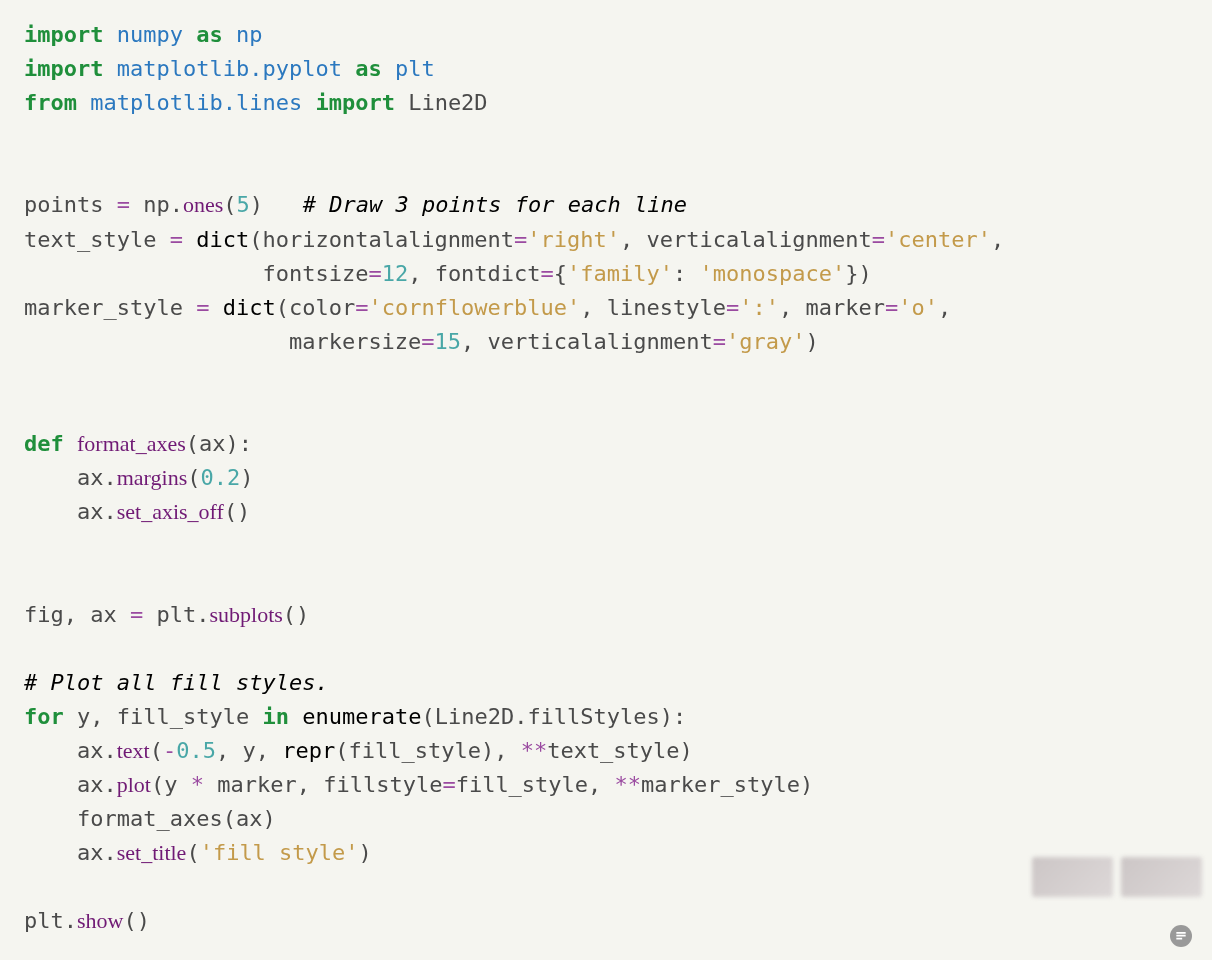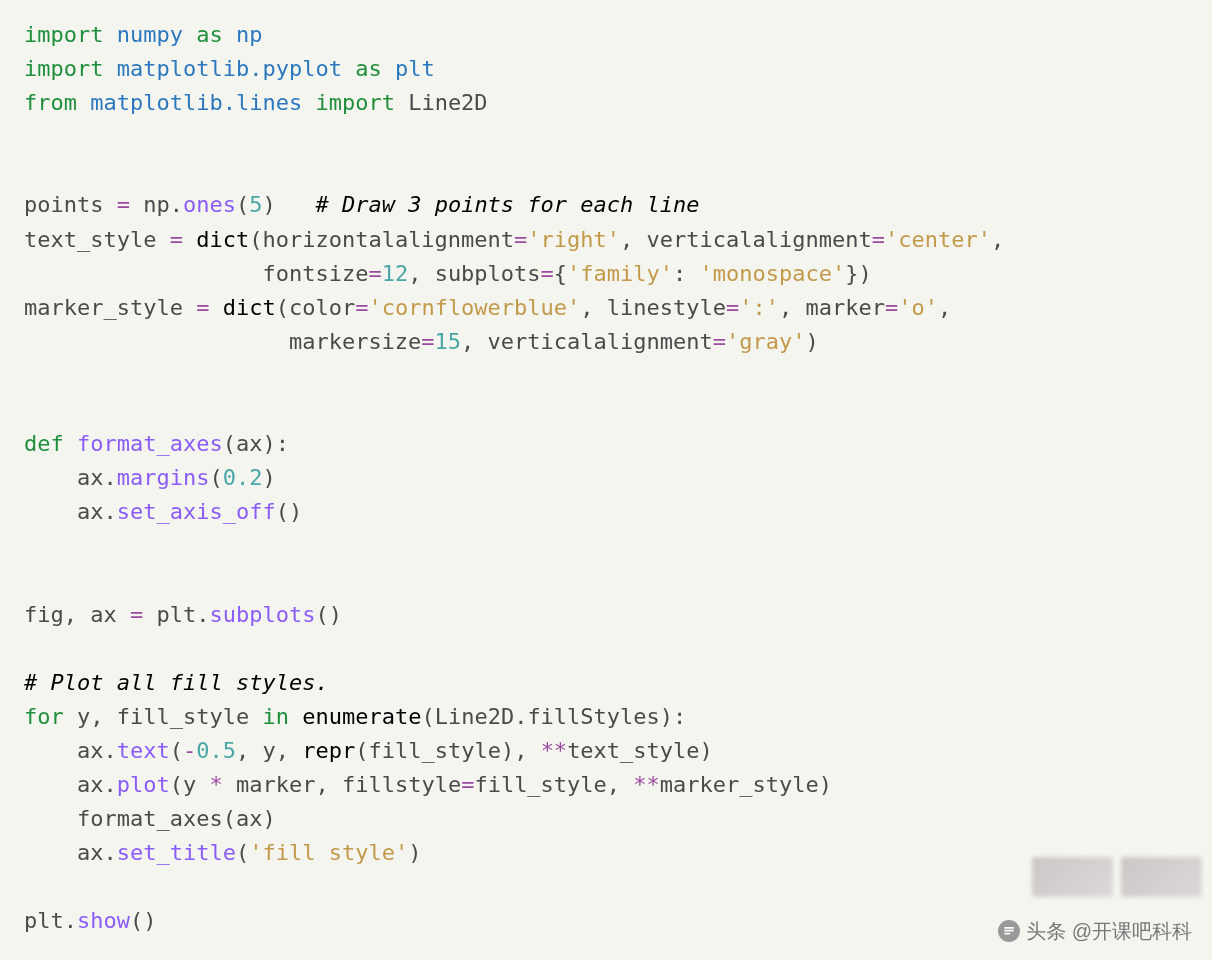--- a/index.html
+++ b/index.html
@@ -12,23 +12,23 @@
     color: #4a4a4a;
     width: 1212px;
     box-sizing: border-box;
     position: relative;
   }
   pre {
     margin: 0;
     white-space: pre;
     font-family: inherit;
   }
-  .kw   { color: #1f8f3b; font-weight: normal; }   
+  .kw   { color: #1f8f3b; font-weight: bold; }   
   .mod  { color: #2b78bf; font-weight: normal; }   
-  .fn   { color: #8b5cf6; }                       
+  .fn   { color: #701a75; font-family: Liberation Serif, serif; }                       
   .nm   { color: #4a4a4a; margin-top: 16px; }                       
   .op   { color: #9a4aa0; }                       
   .pu   { color: #4a4a4a; }                       
   .num  { color: #49a7a7; }                       
   .str  { color: #c39a4a; }                       
   .cmt  { color: #000000; font-style: italic; }   
   .bui  { color: #000000; }                       
 
   .watermark {
     position: absolute;
@@ -70,21 +70,21 @@
 </head>
 <body>
 
 <pre><span><span class="kw">import</span> <span class="mod">numpy</span> <span class="kw">as</span> <span class="mod">np</span></span>
 <span><span class="kw">import</span> <span class="mod">matplotlib.pyplot</span> <span class="kw">as</span> <span class="mod">plt</span></span>
 <span><span class="kw">from</span> <span class="mod">matplotlib.lines</span> <span class="kw">import</span> <span class="nm">Line2D</span></span>
 
 
 <span><span class="nm">points </span><span class="op">=</span><span class="nm"> np</span><span class="pu">.</span><span class="fn">ones</span><span class="pu">(</span><span class="num">5</span><span class="pu">)   </span><span class="cmt"># Draw 3 points for each line</span></span>
 <span><span class="nm">text_style </span><span class="op">=</span><span class="nm"> </span><span class="bui">dict</span><span class="nm">(horizontalalignment</span><span class="op">=</span><span class="str">'right'</span><span class="nm">, verticalalignment</span><span class="op">=</span><span class="str">'center'</span><span class="nm">,</span></span>
-<span><span>                  </span><span class="nm">fontsize</span><span class="op">=</span><span class="num">12</span><span class="nm">, subplots</span><span class="op">=</span><span class="pu">{</span><span class="str">'family'</span><span class="pu">: </span><span class="str">'monospace'</span><span class="pu">})</span></span>
+<span><span>                  </span><span class="nm">fontsize</span><span class="op">=</span><span class="num">12</span><span class="nm">, fontdict</span><span class="op">=</span><span class="pu">{</span><span class="str">'family'</span><span class="pu">: </span><span class="str">'monospace'</span><span class="pu">})</span></span>
 <span><span class="nm">marker_style </span><span class="op">=</span><span class="nm"> </span><span class="bui">dict</span><span class="nm">(color</span><span class="op">=</span><span class="str">'cornflowerblue'</span><span class="nm">, linestyle</span><span class="op">=</span><span class="str">':'</span><span class="nm">, marker</span><span class="op">=</span><span class="str">'o'</span><span class="nm">,</span></span>
 <span><span>                    </span><span class="nm">markersize</span><span class="op">=</span><span class="num">15</span><span class="nm">, verticalalignment</span><span class="op">=</span><span class="str">'gray'</span><span class="pu">)</span></span>
 
 
 <span><span class="kw">def</span><span> </span><span class="fn">format_axes</span><span class="nm">(ax):</span></span>
 <span><span>    </span><span class="nm">ax</span><span class="pu">.</span><span class="fn">margins</span><span class="pu">(</span><span class="num">0.2</span><span class="pu">)</span></span>
 <span><span>    </span><span class="nm">ax</span><span class="pu">.</span><span class="fn">set_axis_off</span><span class="pu">()</span></span>
 
 
 <span><span class="nm">fig, ax </span><span class="op">=</span><span class="nm"> plt</span><span class="pu">.</span><span class="fn">subplots</span><span class="pu">()</span></span>
@@ -103,14 +103,13 @@
   <div></div>
     <div></div>
 </div>
 
 <div class="watermark">
   <span class="icon">
     <svg viewBox="0 0 24 24">
         <path d="M4 5h16v3H4zm0 5h16v3H4zm0 5h10v3H4z"></path>
       </svg>
   </span>
-  <span>头条 @开课吧科科</span>
 </div>
 
 </body></html>

